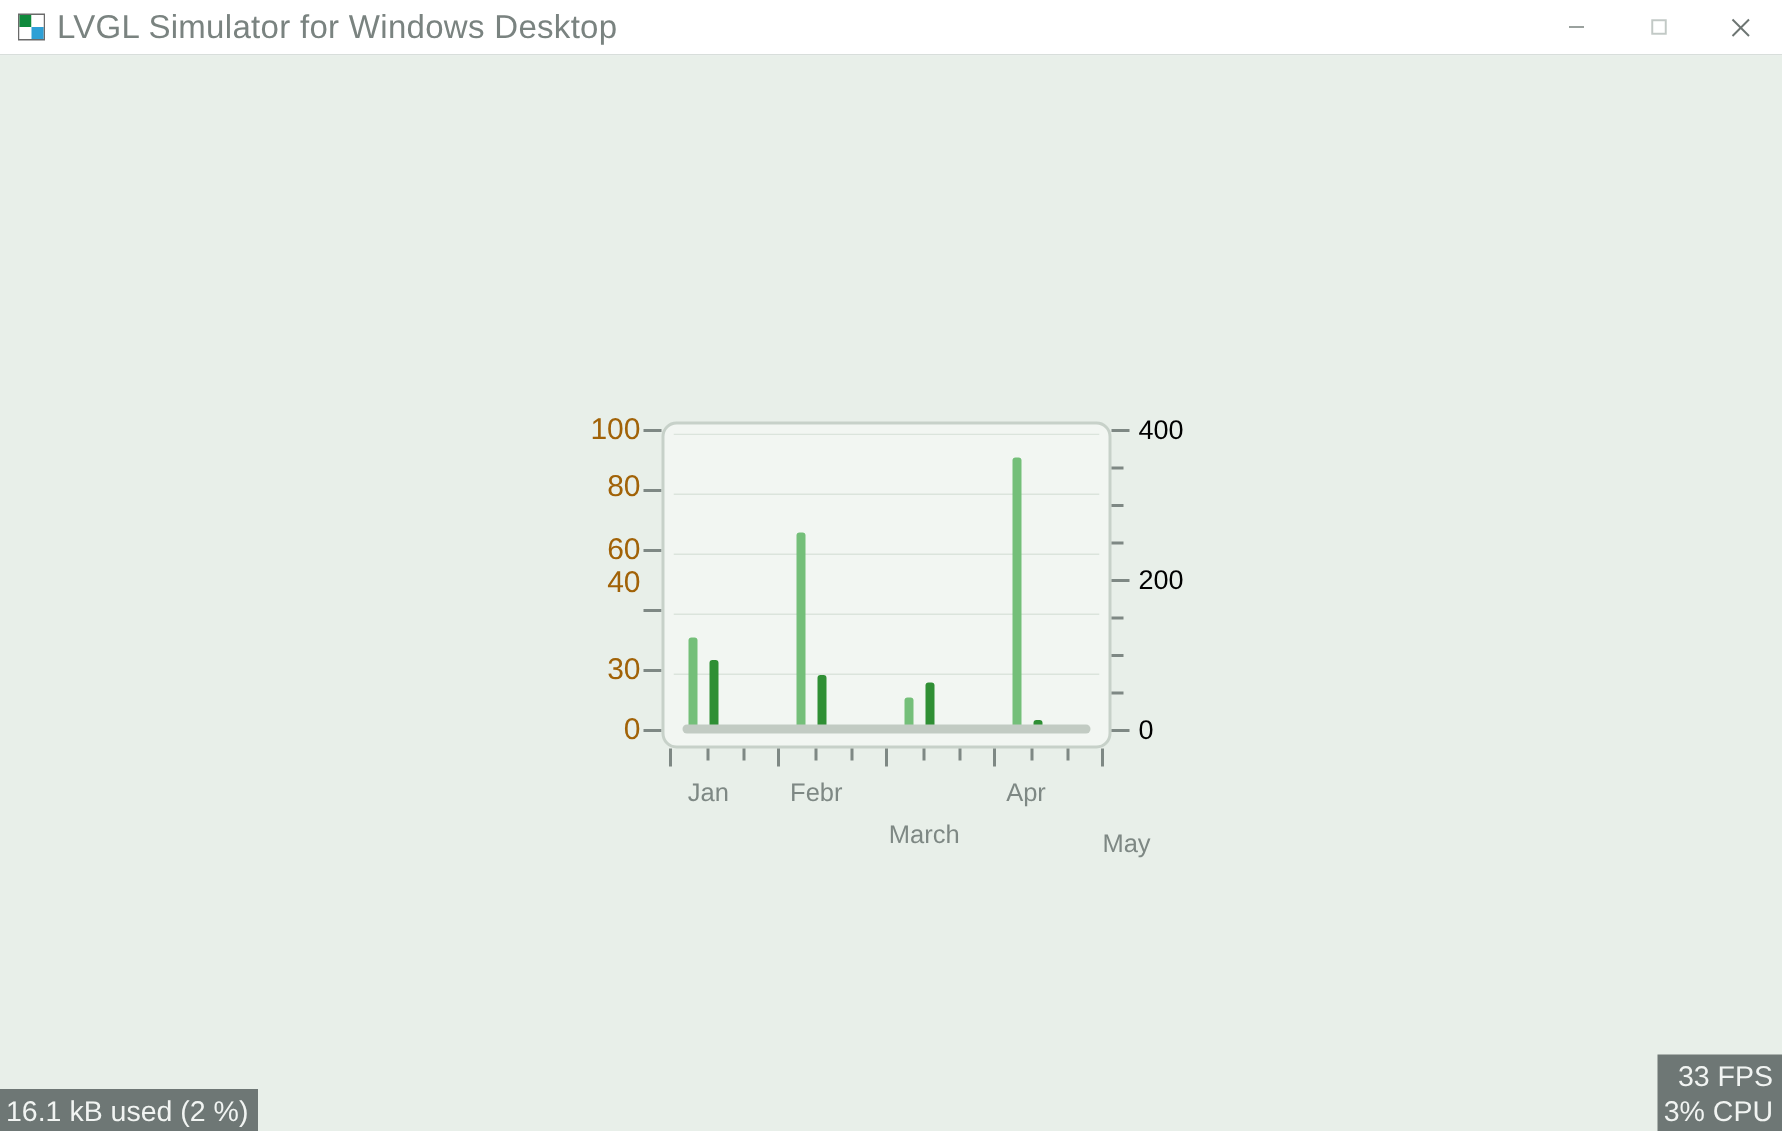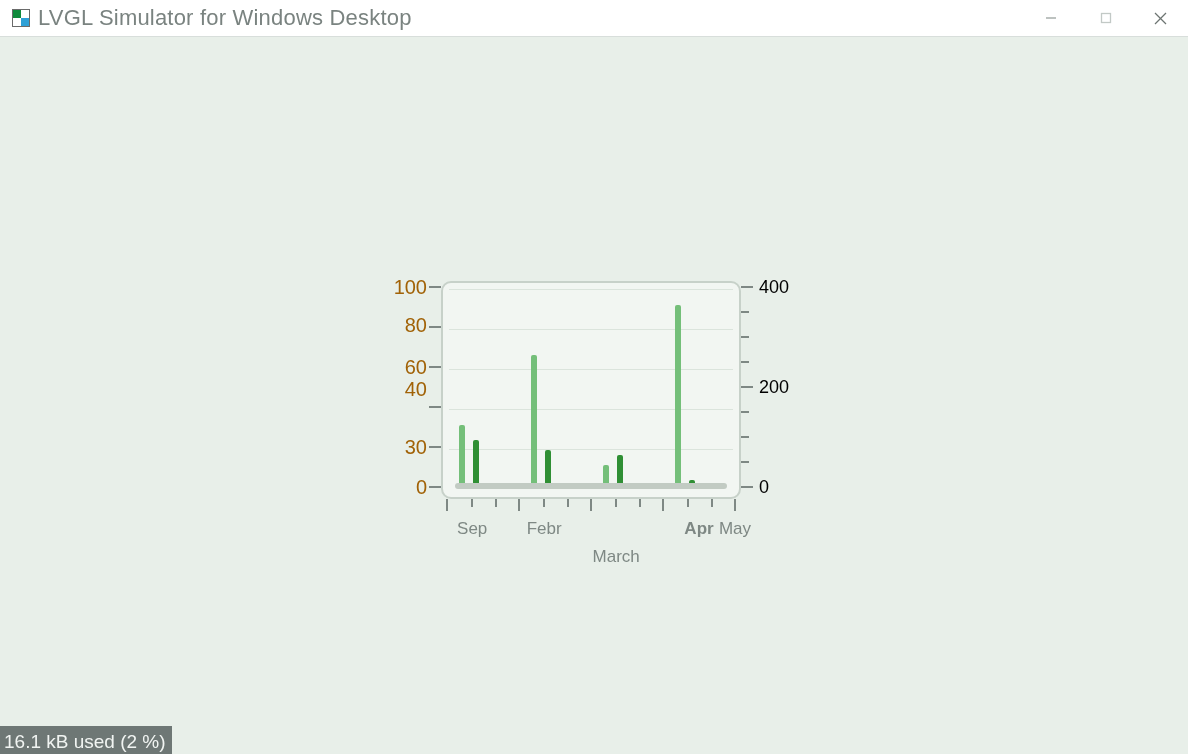--- a/index.html
+++ b/index.html
@@ -163,36 +163,40 @@
         <div class="ytick-r minor" style="top: 55px;"></div>
         <div class="ytick-r minor" style="top: 30px;"></div>
         <div class="ytick-r" style="top: 5px;"></div>
         <div class="ylab-r" style="top: 6px;">400</div>
       </div>
 
     <div class="xaxis" id="xaxis">
         <div class="xtick" style="left: 5px;"></div>
         <div class="xtick minor" style="left: 30px;"></div>
         <div class="xtick minor" style="left: 54px;"></div>
-        <div class="xlab" style="left: 31.2px;">Sep</div>
+        <div class="xlab" style="left: 31.2px;">Jan</div>
         <div class="xtick" style="left: 77px;"></div>
         <div class="xtick minor" style="left: 102px;"></div>
         <div class="xtick minor" style="left: 126px;"></div>
         <div class="xlab" style="left: 103.2px;">Febr</div>
         <div class="xtick" style="left: 149px;"></div>
         <div class="xtick minor" style="left: 174px;"></div>
         <div class="xtick minor" style="left: 198px;"></div>
         <div class="xlab" style="left: 175.2px; margin-top: 28px;">March</div>
         <div class="xtick" style="left: 221px;"></div>
         <div class="xtick minor" style="left: 246px;"></div>
         <div class="xtick minor" style="left: 270px;"></div>
-        <div class="xlab" style="left: 258px; font-weight: bold;">Apr</div>
+        <div class="xlab" style="left: 243px;">Apr</div>
         <div class="xtick" style="left: 293px;"></div>
-        <div class="xlab" style="left: 294px;">May</div>
+        <div class="xlab" style="left: 310px; margin-top: 34px;">May</div>
       </div>
 
   </div>
 
   <div class="hud left">
     <div>16.1 kB used (2 %)</div>
   </div>
+  <div class="hud right">
+    <div>33 FPS</div>
+    <div>3% CPU</div>
+  </div>
 
 </div>
 
 </body></html>

